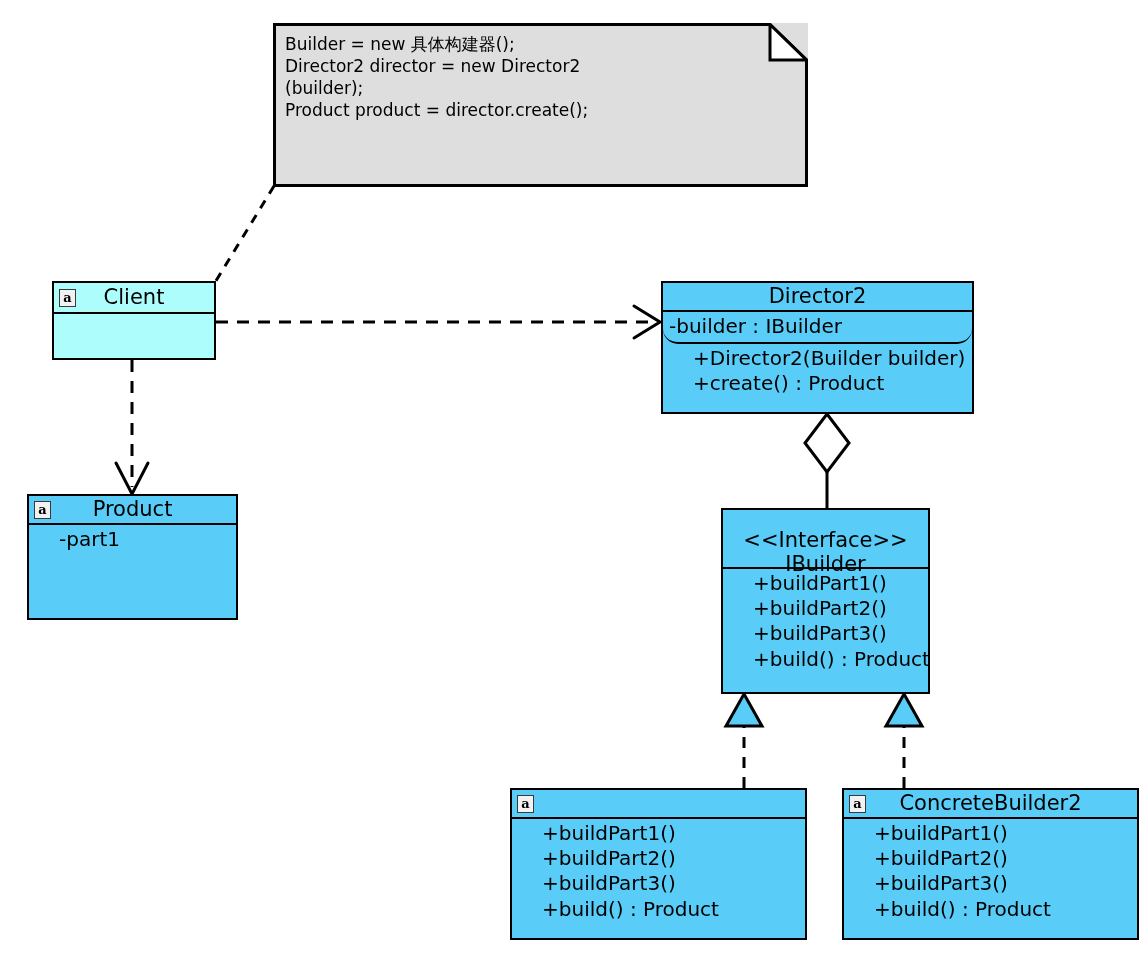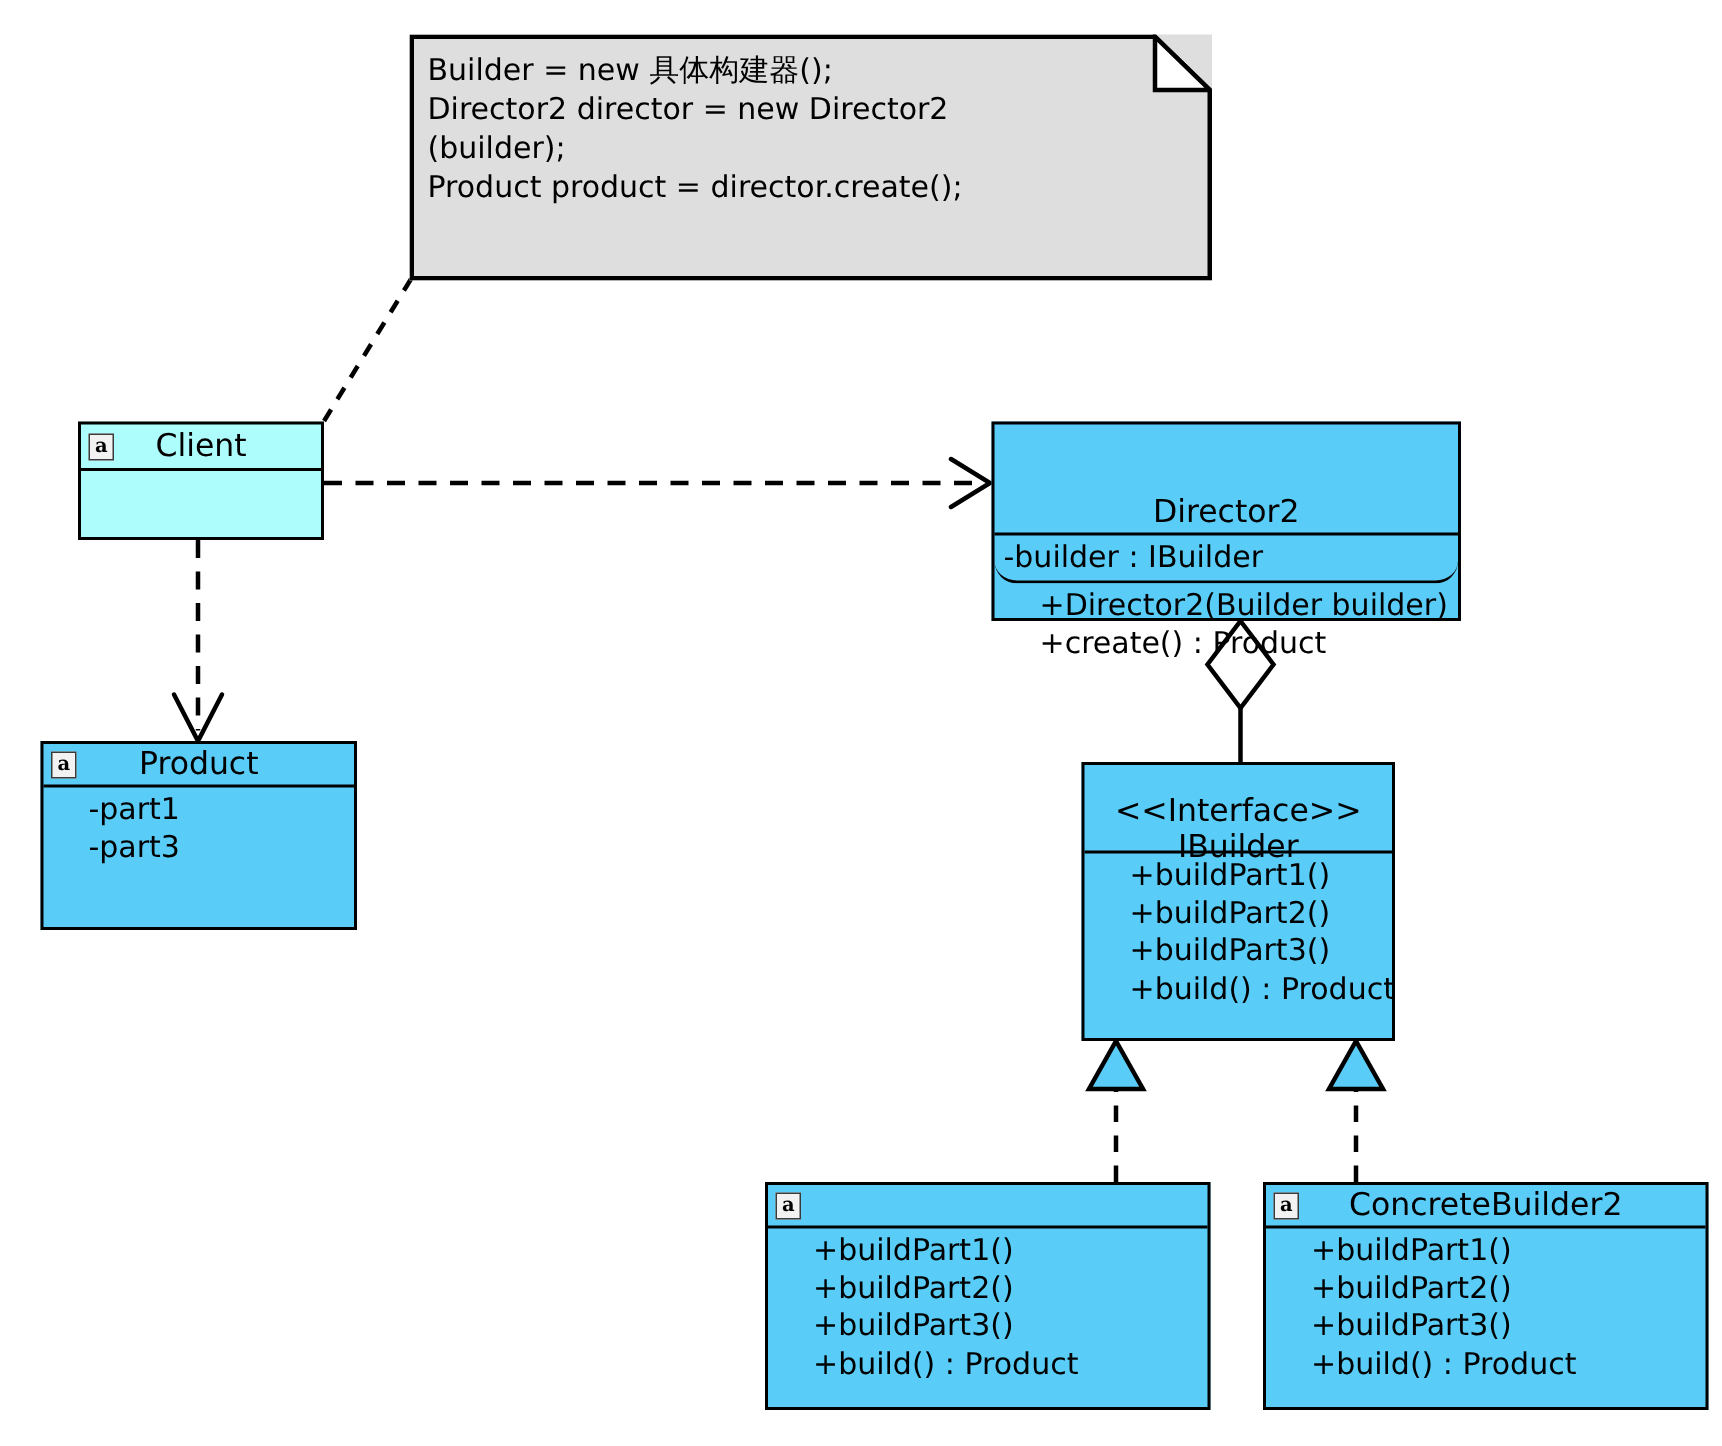--- a/index.html
+++ b/index.html
@@ -119,21 +119,21 @@
     position: absolute;
     left: 0;
     top: 0;
     width: 100%;
     height: 100%;
   }
   .note-text {
     position: relative;
     z-index: 2;
     padding: 10px 12px 8px 12px;
-    font-size: 20px;
+    font-size: 17px;
     line-height: 1.30;
     color: #000000;
     white-space: pre-wrap;
   }
 </style>
 </head>
 <body>
 
 <div id="canvas">
 
@@ -170,40 +170,39 @@
 
   <div class="uml-box light" style="left:52px; top:281px; width:164px; height:79px;">
     <div class="uml-head" style="height:31px;">
       <span class="class-badge">a</span>
       <span class="uml-title">Client</span>
     </div>
     <div class="uml-section last uml-empty"></div>
   </div>
 
   <div class="uml-box" style="left:661px; top:281px; width:313px; height:133px;">
-    <div class="uml-head" style="height:29px;margin-top:45px;">
+    <div class="uml-head" style="height:29px;">
       <span class="uml-title">Director2</span>
     </div>
     <div class="uml-section" style="height:32px;border-radius:15px;">
       <div class="uml-member">-builder : IBuilder</div>
     </div>
     <div class="uml-section last">
       <div class="uml-member">+Director2(Builder builder)</div>
       <div class="uml-member">+create() : Product</div>
     </div>
   </div>
 
   <div class="uml-box" style="left:27px; top:494px; width:211px; height:126px;">
     <div class="uml-head" style="height:29px;">
       <span class="class-badge">a</span>
       <span class="uml-title">Product</span>
     </div>
     <div class="uml-section last">
       <div class="uml-member">-part1</div>
-      <div class="uml-member">-part3</div>
     </div>
   </div>
 
   <div class="uml-box" style="left:721px; top:508px; width:209px; height:186px;">
     <div class="uml-head" style="height:59px;">
       <span class="head-stack">
         <span class="uml-stereotype">&lt;&lt;Interface&gt;&gt;</span>
         <span class="uml-title">IBuilder</span>
       </span>
     </div>

